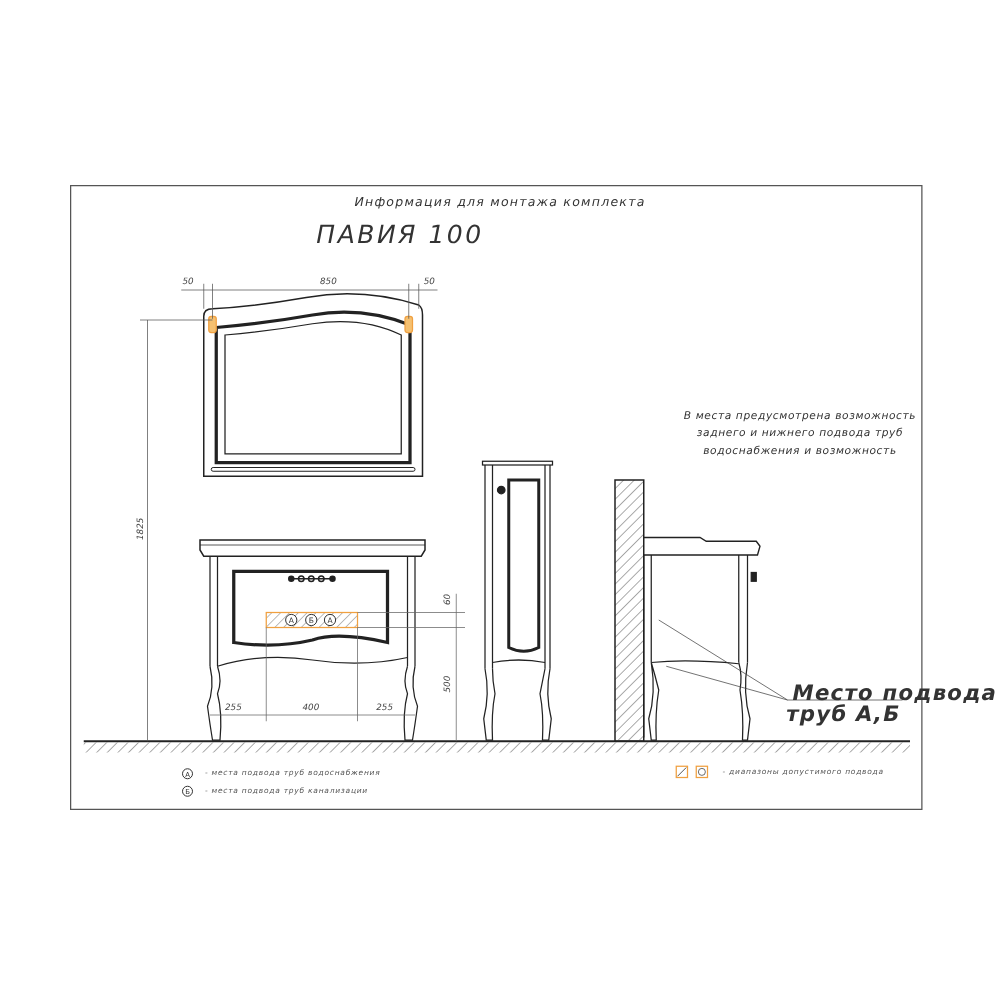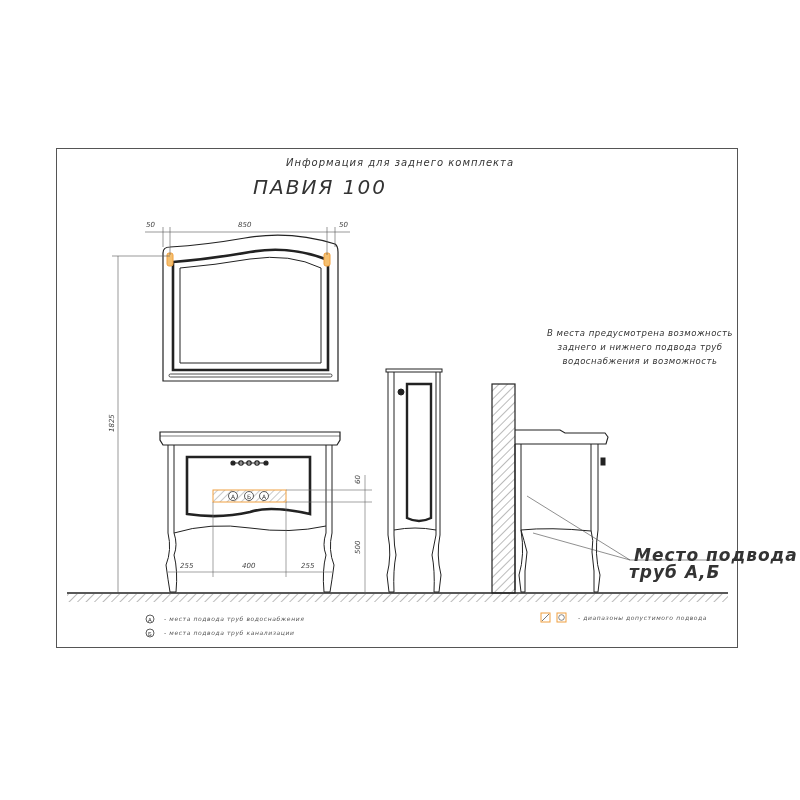--- a/index.html
+++ b/index.html
@@ -147,25 +147,25 @@
   <g>
     <rect x="541" y="613" width="9" height="9" fill="#fff" stroke="#f0a040" stroke-width="1"></rect>
     <line x1="542" y1="621" x2="549" y2="614" stroke="#555" stroke-width="0.8"></line>
   </g>
   <g>
     <rect x="557" y="613" width="9" height="9" fill="#fff" stroke="#f0a040" stroke-width="1"></rect>
     <circle cx="561.5" cy="617.5" r="2.8" fill="#fff" stroke="#555" stroke-width="0.7"></circle>
   </g>
 </svg>
 
-<div class="lbl subtitle">Информация для заднего комплекта</div>
+<div class="lbl subtitle">Информация для монтажа комплекта</div>
 <div class="lbl title">ПАВИЯ 100</div>
 
 <div class="lbl dim" style="left:146px; top:221px;">50</div>
-<div class="lbl dim" style="left:238px; top:221px;">850</div>
+<div class="lbl dim" style="left:256px; top:221px;">850</div>
 <div class="lbl dim" style="left:339px; top:221px;">50</div>
 <div class="lbl dim vert" style="left:108px; top:432px;">1825</div>
 <div class="lbl dim vert" style="left:354px; top:484px;">60</div>
 <div class="lbl dim vert" style="left:354px; top:554px;">500</div>
 <div class="lbl dim" style="left:180px; top:562px;">255</div>
 <div class="lbl dim" style="left:242px; top:562px;">400</div>
 <div class="lbl dim" style="left:301px; top:562px;">255</div>
 
 <div class="lbl note" style="left:530px; top:326px; width:220px;">
   <div>В места предусмотрена возможность</div>

